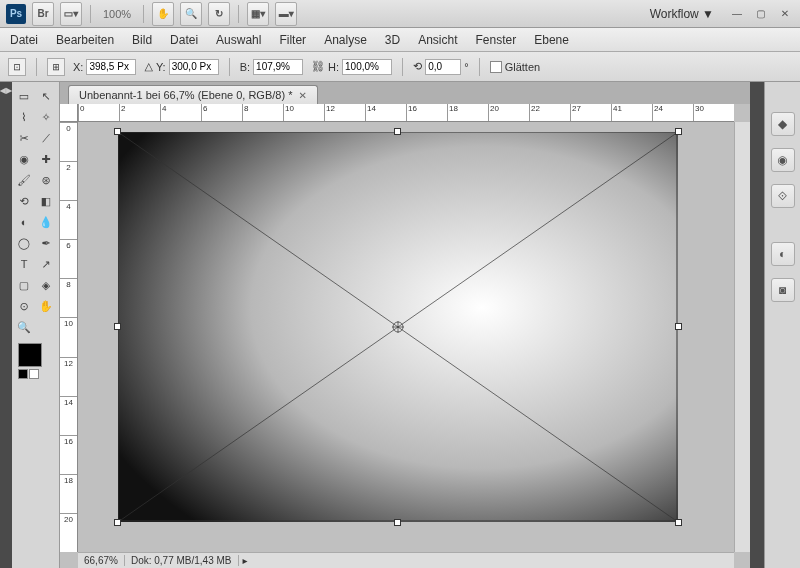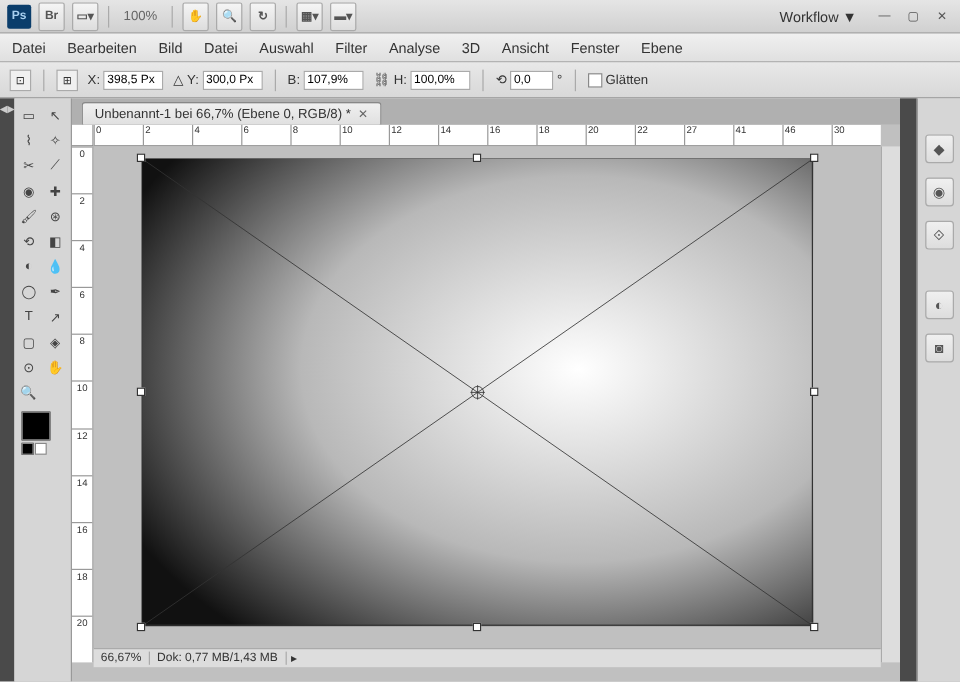--- a/index.html
+++ b/index.html
@@ -34,21 +34,21 @@
 .canvas-area { flex: 1; position: relative; background: #c0c0c0; overflow: hidden; }
 .ruler-h { position: absolute; top: 0; left: 18px; right: 16px; height: 18px; background: #fff; border-bottom: 1px solid #888; font-size: 8px; display: flex; }
 .ruler-h span { flex: 1; border-left: 1px solid #999; padding-left: 1px; color: #333; }
 .ruler-v { position: absolute; top: 18px; left: 0; bottom: 16px; width: 18px; background: #fff; border-right: 1px solid #888; font-size: 8px; display: flex; flex-direction: column; }
 .ruler-v span { flex: 1; border-top: 1px solid #999; padding-top: 1px; color: #333; text-align: center; }
 .ruler-corner { position: absolute; top: 0; left: 0; width: 18px; height: 18px; background: #fff; border-right: 1px solid #888; border-bottom: 1px solid #888; }
 .canvas-viewport { position: absolute; top: 18px; left: 18px; right: 16px; bottom: 16px; background: #c0c0c0; }
 .canvas { position: absolute; top: 10px; left: 40px; width: 560px; height: 390px; }
 .canvas svg { width: 100%; height: 100%; }
 .handle { position: absolute; width: 7px; height: 7px; background: #fff; border: 1px solid #333; }
-.scroll-h { position: absolute; bottom: 12px; left: 18px; right: 16px; height: 16px; background: #ddd; border-top: 1px solid #aaa; display: flex; align-items: center; font-size: 10px; }
+.scroll-h { position: absolute; bottom: 0; left: 18px; right: 16px; height: 16px; background: #ddd; border-top: 1px solid #aaa; display: flex; align-items: center; font-size: 10px; }
 .scroll-v { position: absolute; top: 18px; right: 0; bottom: 16px; width: 16px; background: #ddd; border-left: 1px solid #aaa; }
 .sb-info { padding: 0 6px; border-right: 1px solid #aaa; }
 .right-strip { width: 14px; background: #4a4a4a; }
 .right-panels { width: 36px; background: #d6d6d6; border-left: 1px solid #999; display: flex; flex-direction: column; align-items: center; padding-top: 30px; gap: 12px; }
 .panel-icon { width: 24px; height: 24px; border: 1px solid #aaa; background: linear-gradient(#f0f0f0,#ddd); border-radius: 3px; display: flex; align-items: center; justify-content: center; font-size: 12px; color: #555; }
 .panel-gap { height: 10px; }
 .checkbox { width: 12px; height: 12px; border: 1px solid #888; background: #fff; display: inline-block; }
 </style>
 </head>
 <body>
@@ -179,21 +179,21 @@
           <span>8</span>
           <span>10</span>
           <span>12</span>
           <span>14</span>
           <span>16</span>
           <span>18</span>
           <span>20</span>
           <span>22</span>
           <span>27</span>
           <span>41</span>
-          <span>46</span>
+          <span>24</span>
           <span>30</span>
         </div>
       <div class="ruler-v" id="ruler-v">
           <span>0</span>
           <span>2</span>
           <span>4</span>
           <span>6</span>
           <span>8</span>
           <span>10</span>
           <span>12</span>

